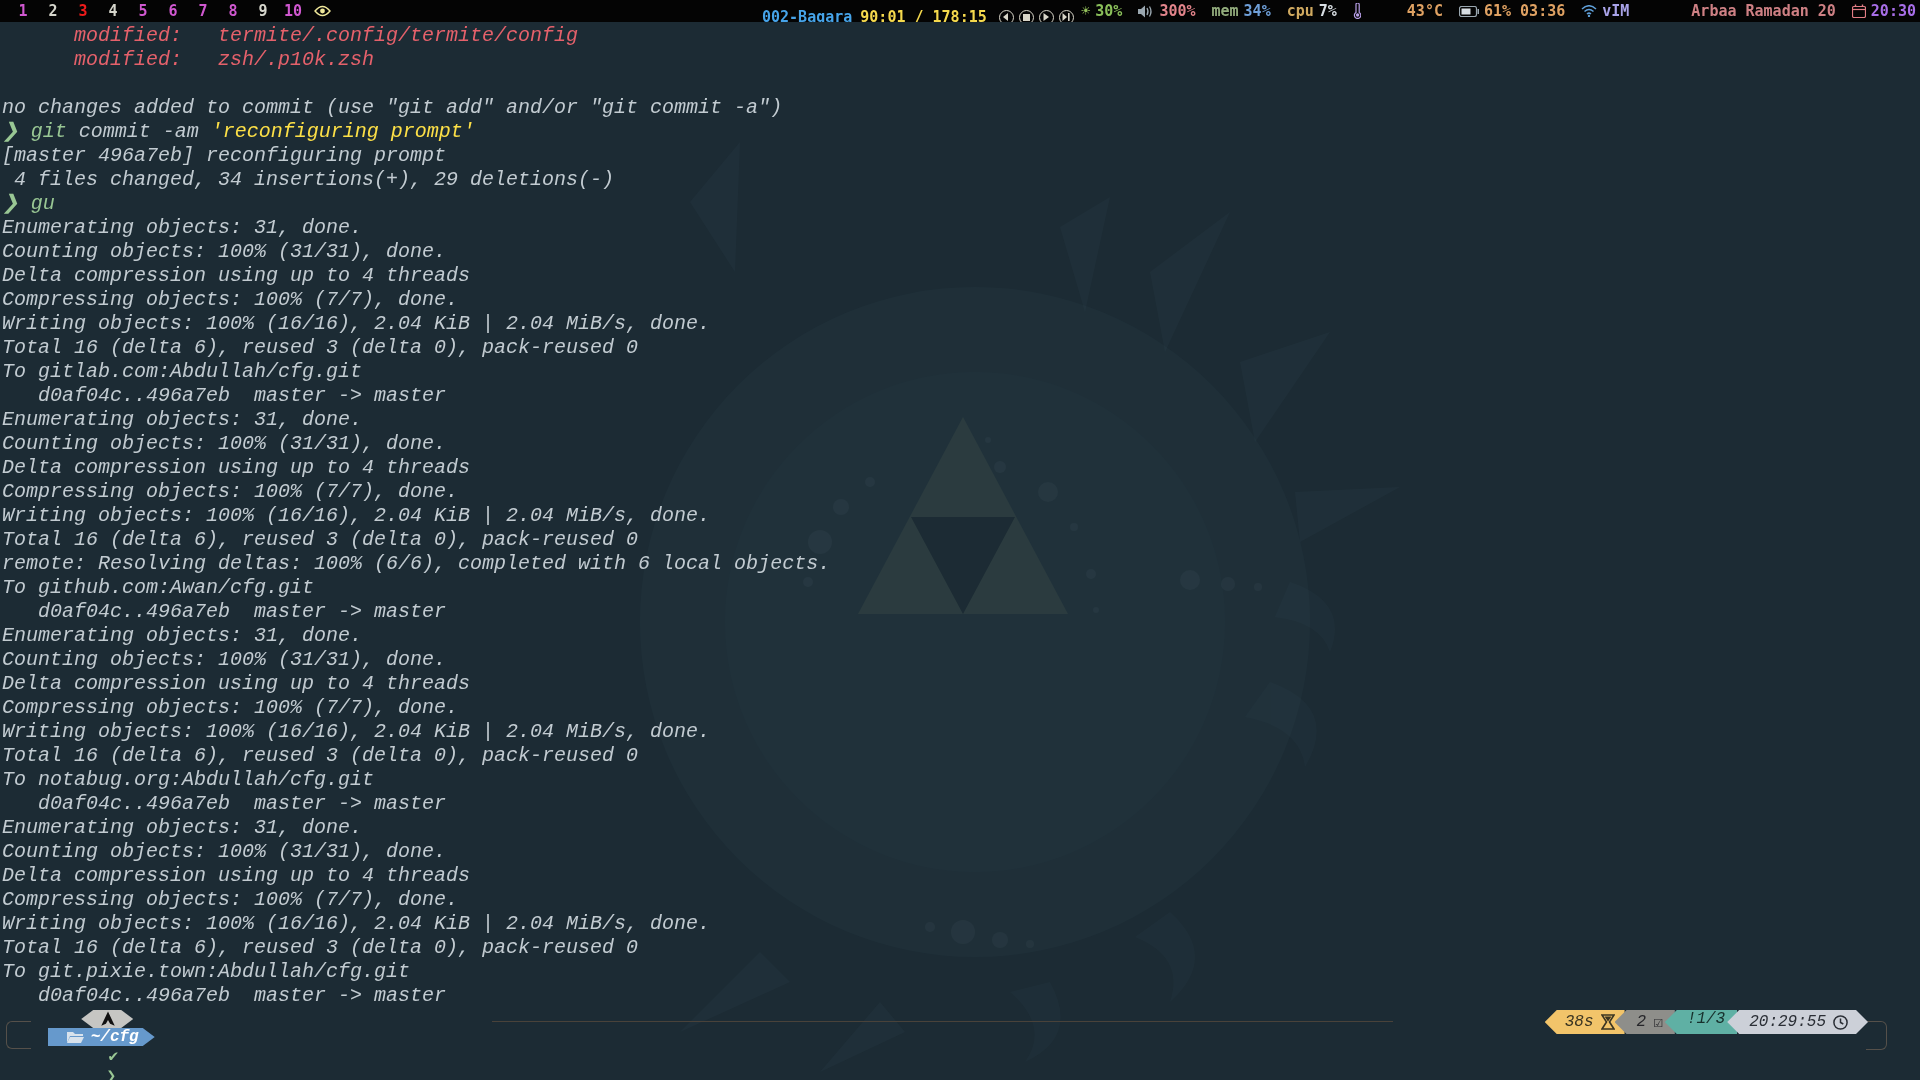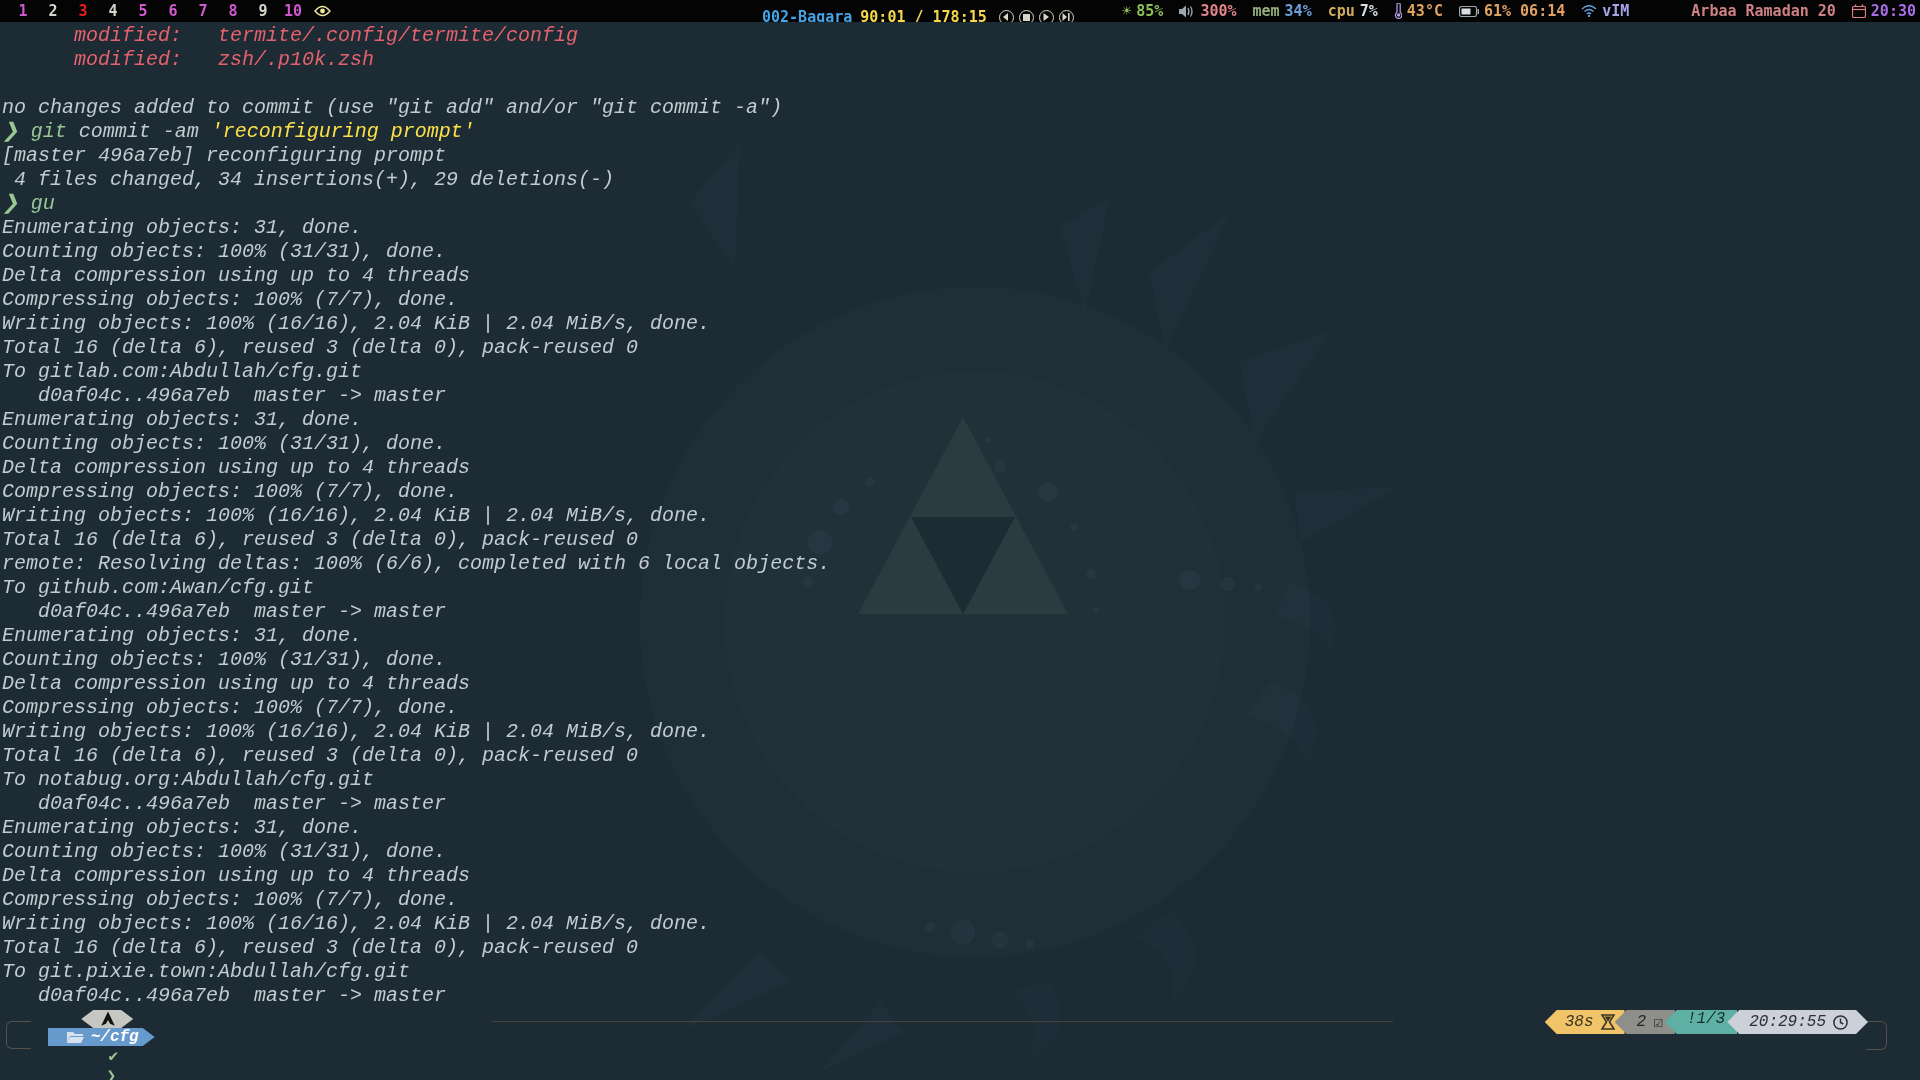--- a/index.html
+++ b/index.html
@@ -14,21 +14,21 @@
   .eye{margin-left:6px;display:inline-flex;align-items:center;}
   .player{position:absolute;left:762px;top:0;height:34px;display:flex;align-items:center;gap:8px;}
   .track{color:#46a3e8;} .ptime{color:#f5d94d;}
   .pctl{display:flex;align-items:center;gap:5px;margin-left:4px;}
   .cbtn{width:15px;height:15px;border:1.5px solid #d8d5c8;border-radius:50%;
         display:inline-flex;align-items:center;justify-content:center;box-sizing:border-box;}
   .modules{position:absolute;right:4px;top:0;height:22px;display:flex;align-items:center;gap:16px;}
   .mod{display:inline-flex;align-items:center;gap:5px;white-space:nowrap;}
   .sun{color:#95c25c;font-weight:normal;} .v-bright{color:#8abf5a;}
   .v-vol{color:#e2848b;} .l-mem{color:#93ad7d;} .v-mem{color:#6f9fd8;}
-  .l-cpu{color:#cfa960;} .v-cpu{color:#d8dee3;} .v-temp{color:#e0a263;}
+  .l-cpu{color:#cfa960;} .v-cpu{color:#d8dee3;} .v-temp{color:#e0a263;margin-left:41px;}
   .v-batt{color:#e0a263;} .v-wifi{color:#a9a3e8;} .v-date{color:#ce8084;margin-left:46px;} .v-clock{color:#a86ee8;}
   
   .term{position:absolute;top:22px;left:0;right:0;bottom:0;background:#1c2b34;font-family:Liberation Mono, monospace;}
   .wallpaper{position:absolute;inset:0;pointer-events:none;}
   .term-out{position:absolute;top:2px;left:2px;right:0;font-style:italic;font-size:20px;
             line-height:24px;white-space:pre;color:#c2cbd1;}
   .tline{height:24px;}
   .c-fg{color:#c2cbd1;} .c-red{color:#e5616b;} .c-green{color:#99c794;} .c-yellow{color:#fde047;}
   
   .pbar{position:absolute;left:0;top:988px;width:100%;height:24px;font-size:16px;font-style:italic;}
@@ -112,21 +112,21 @@
               <path d="M0.5 0 L5 4 L0.5 8 Z" fill="#d8d5c8"></path>
               <rect x="6" y="0" width="1.6" height="8" fill="#d8d5c8"></rect>
             </svg>
           </span>
       </span>
     </div>
 
     <div class="modules">
       <span class="mod">
         <span class="sun">☀</span>
-        <span class="v-bright">85%</span>
+        <span class="v-bright">30%</span>
       </span>
       <span class="mod">
         <span class="icon">
           <svg width="16" height="13" viewBox="0 0 16 13">
               <path d="M0 4 H3 L7 0.5 V12.5 L3 9 H0 Z" fill="#9aa7b0"></path>
               <path d="M9 3 Q11 6.5 9 10 M11.5 1.5 Q14.5 6.5 11.5 11.5" stroke="#9aa7b0" stroke-width="1.3" fill="none"></path>
             </svg>
         </span>
         <span class="v-vol">300%</span>
       </span>
@@ -148,21 +148,21 @@
         <span class="v-temp">43°C</span>
       </span>
       <span class="mod">
         <span class="icon">
           <svg width="20" height="11" viewBox="0 0 20 11">
               <rect x="0.5" y="0.5" width="17" height="10" rx="2" fill="none" stroke="#9aa7b0" stroke-width="1.2"></rect>
               <rect x="2.5" y="2.5" width="9" height="6" fill="#d8dee3"></rect>
               <rect x="18.5" y="3" width="1.5" height="5" fill="#9aa7b0"></rect>
             </svg>
         </span>
-        <span class="v-batt">61% 06:14</span>
+        <span class="v-batt">61% 03:36</span>
       </span>
       <span class="mod">
         <span class="icon">
           <svg width="16" height="12" viewBox="0 0 16 12">
               <path d="M1 4 Q8 -2.5 15 4 M3.5 6.5 Q8 2.5 12.5 6.5 M6 9 Q8 7.3 10 9" stroke="#5f9fd8" stroke-width="1.5" fill="none"></path>
               <circle cx="8" cy="11" r="1.2" fill="#5f9fd8"></circle>
             </svg>
         </span>
         <span class="v-wifi">vIM</span>
       </span>

